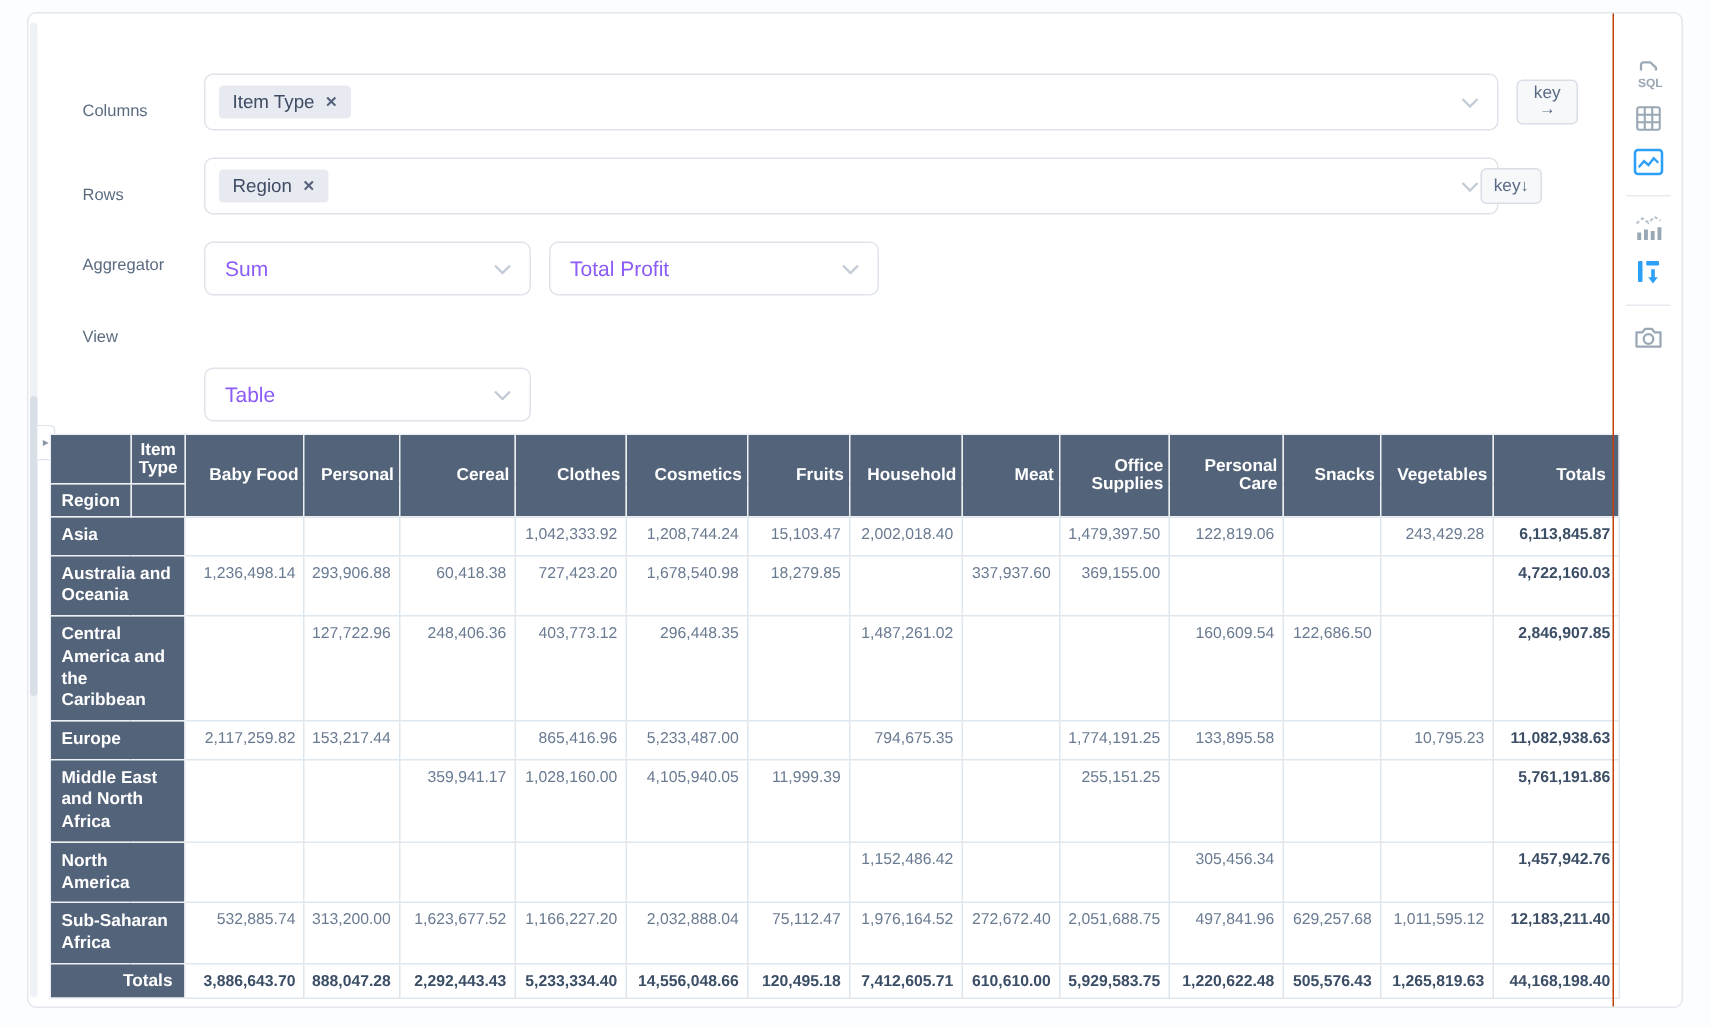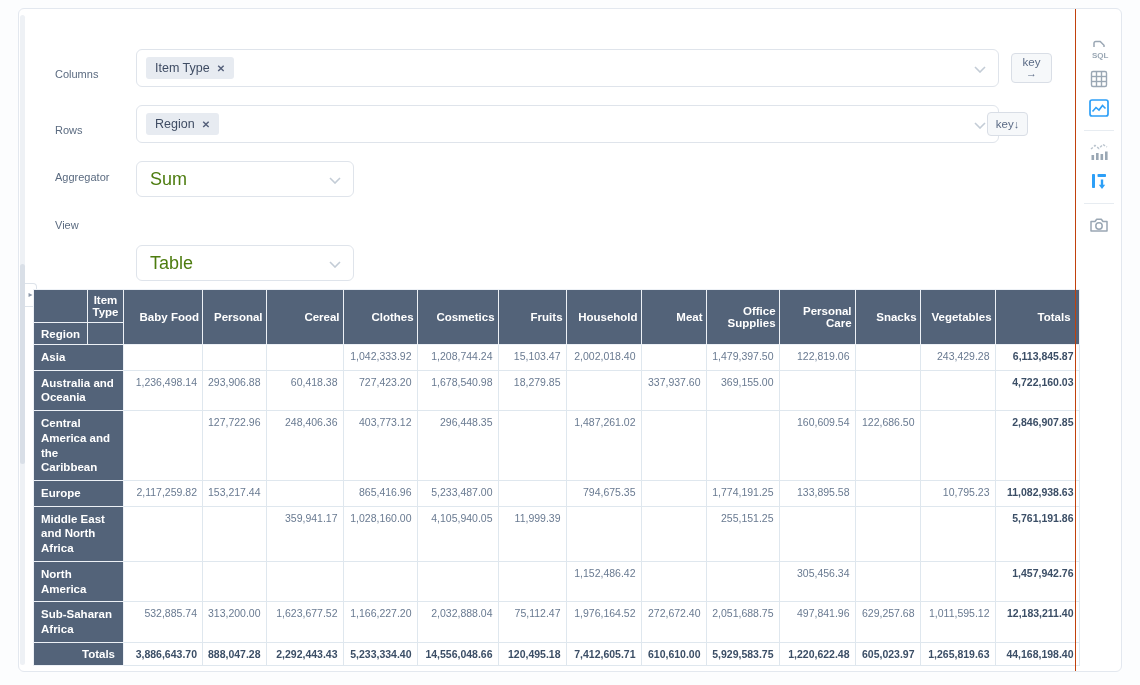--- a/index.html
+++ b/index.html
@@ -16,21 +16,21 @@
 
   
   .ctl-label { position:absolute; left:36px; color:#5b6b80; font-size:11px; }
   .field-box { position:absolute; background:#fff; border:1px solid #dfe4eb; border-radius:6px; }
   .chev { position:absolute; right:12px; top:50%; transform:translateY(-50%); }
   .tag { display:inline-flex; align-items:center; gap:7px; background:#e7ebf1; border-radius:3px;
          padding:4px 9px; font-size:12.5px; color:#3f4c63; cursor:pointer; }
   .tag .x { font-size:10px; font-weight:bold; color:#55607a; cursor:pointer; }
   .key-btn { position:absolute; width:41px; background:#f6f8fa; border:1px solid #d9dee6; border-radius:4px;
          color:#5a6a85; font-size:11.5px; text-align:center; cursor:pointer; line-height:1.05; padding:2px 0; }
-  .sel-text { position:absolute; left:13px; top:50%; transform:translateY(-50%); font-size:18px; color:#4d7c0f; }
+  .sel-text { position:absolute; left:13px; top:50%; transform:translateY(-50%); font-size:14px; color:#8b5cf6; }
   #hide-link { position:absolute; left:14px; width:1043px; top:250px; text-align:center;
          color:#6b7f9a; font-size:13.5px; cursor:pointer; }
 
   
   #pivot-wrap { position:absolute; left:14px; top:280px; }
   table.pvt { border-collapse:collapse; table-layout:fixed; }
   table.pvt th, table.pvt td { border:1px solid #dfe7ee; }
   th.dark { background:var(--hdr,#536379); color:#fff; font-weight:bold; font-size:11.5px;
             border:1px solid #edf1f6 !important; }
   th.col-label { text-align:right; vertical-align:middle; padding:4px 3px; }
@@ -94,20 +94,28 @@
 
   <div class="ctl-label" style="top:162px;">Aggregator</div>
   <div class="field-box" style="left:117px; top:152px; width:218px; height:36px;">
     <span class="sel-text">Sum</span>
     <span class="chev">
       <svg width="12" height="7" viewBox="0 0 12 7">
           <polyline points="1,1 6,6 11,1" fill="none" stroke="#c3ccd6" stroke-width="1.6"></polyline>
         </svg>
     </span>
   </div>
+  <div class="field-box" style="left:347px; top:152px; width:220px; height:36px;">
+    <span class="sel-text">Total Profit</span>
+    <span class="chev">
+      <svg width="12" height="7" viewBox="0 0 12 7">
+          <polyline points="1,1 6,6 11,1" fill="none" stroke="#c3ccd6" stroke-width="1.6"></polyline>
+        </svg>
+    </span>
+  </div>
 
   <div class="ctl-label" style="top:210px;">View</div>
   <div class="field-box" style="left:117px; top:200px; width:218px; height:36px;margin-top:36px;">
     <span class="sel-text">Table</span>
     <span class="chev">
       <svg width="12" height="7" viewBox="0 0 12 7">
           <polyline points="1,1 6,6 11,1" fill="none" stroke="#c3ccd6" stroke-width="1.6"></polyline>
         </svg>
     </span>
   </div>
@@ -256,21 +264,21 @@
             <td class="val tot">3,886,643.70</td>
             <td class="val tot">888,047.28</td>
             <td class="val tot">2,292,443.43</td>
             <td class="val tot">5,233,334.40</td>
             <td class="val tot">14,556,048.66</td>
             <td class="val tot">120,495.18</td>
             <td class="val tot">7,412,605.71</td>
             <td class="val tot">610,610.00</td>
             <td class="val tot">5,929,583.75</td>
             <td class="val tot">1,220,622.48</td>
-            <td class="val tot">605,023.97</td>
+            <td class="val tot">505,576.43</td>
             <td class="val tot">1,265,819.63</td>
             <td class="val tot">44,168,198.40</td>
           </tr>
         </tbody>
       </table>
   </div>
 
   <div id="toolbar">
     <div class="tb-item">
       <svg width="22" height="24" viewBox="0 0 22 24">

